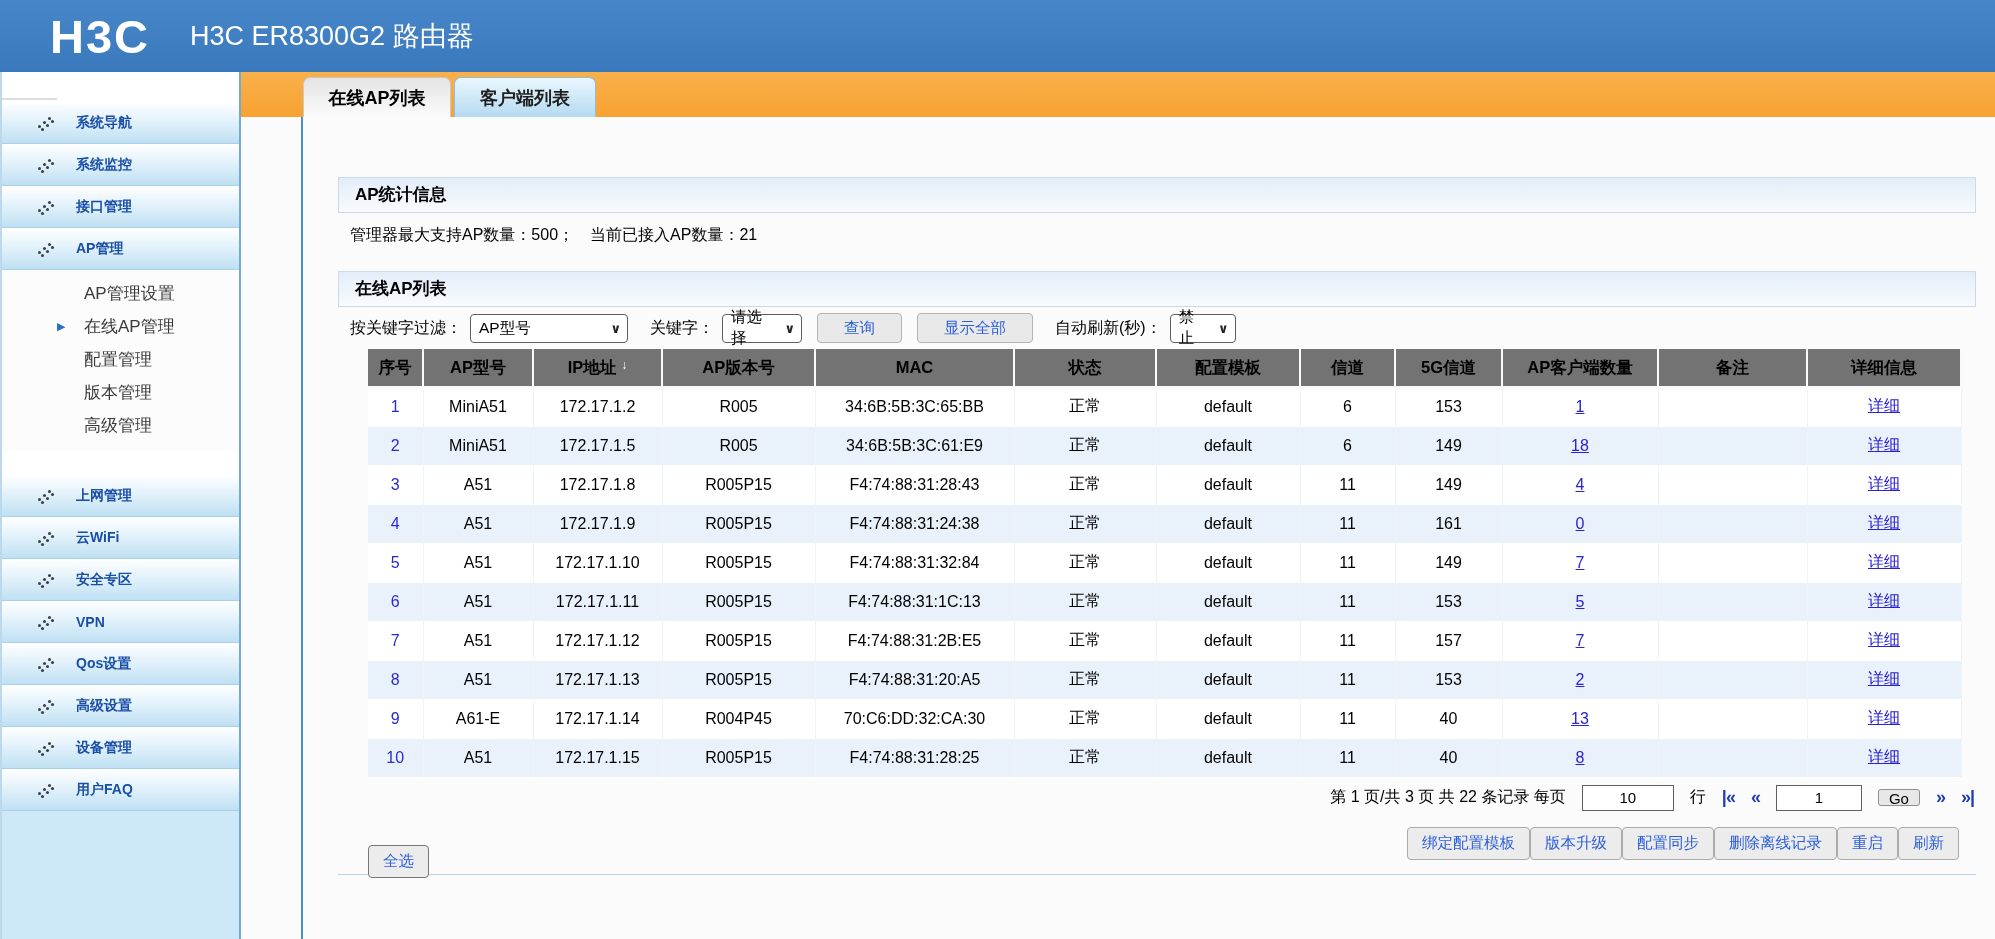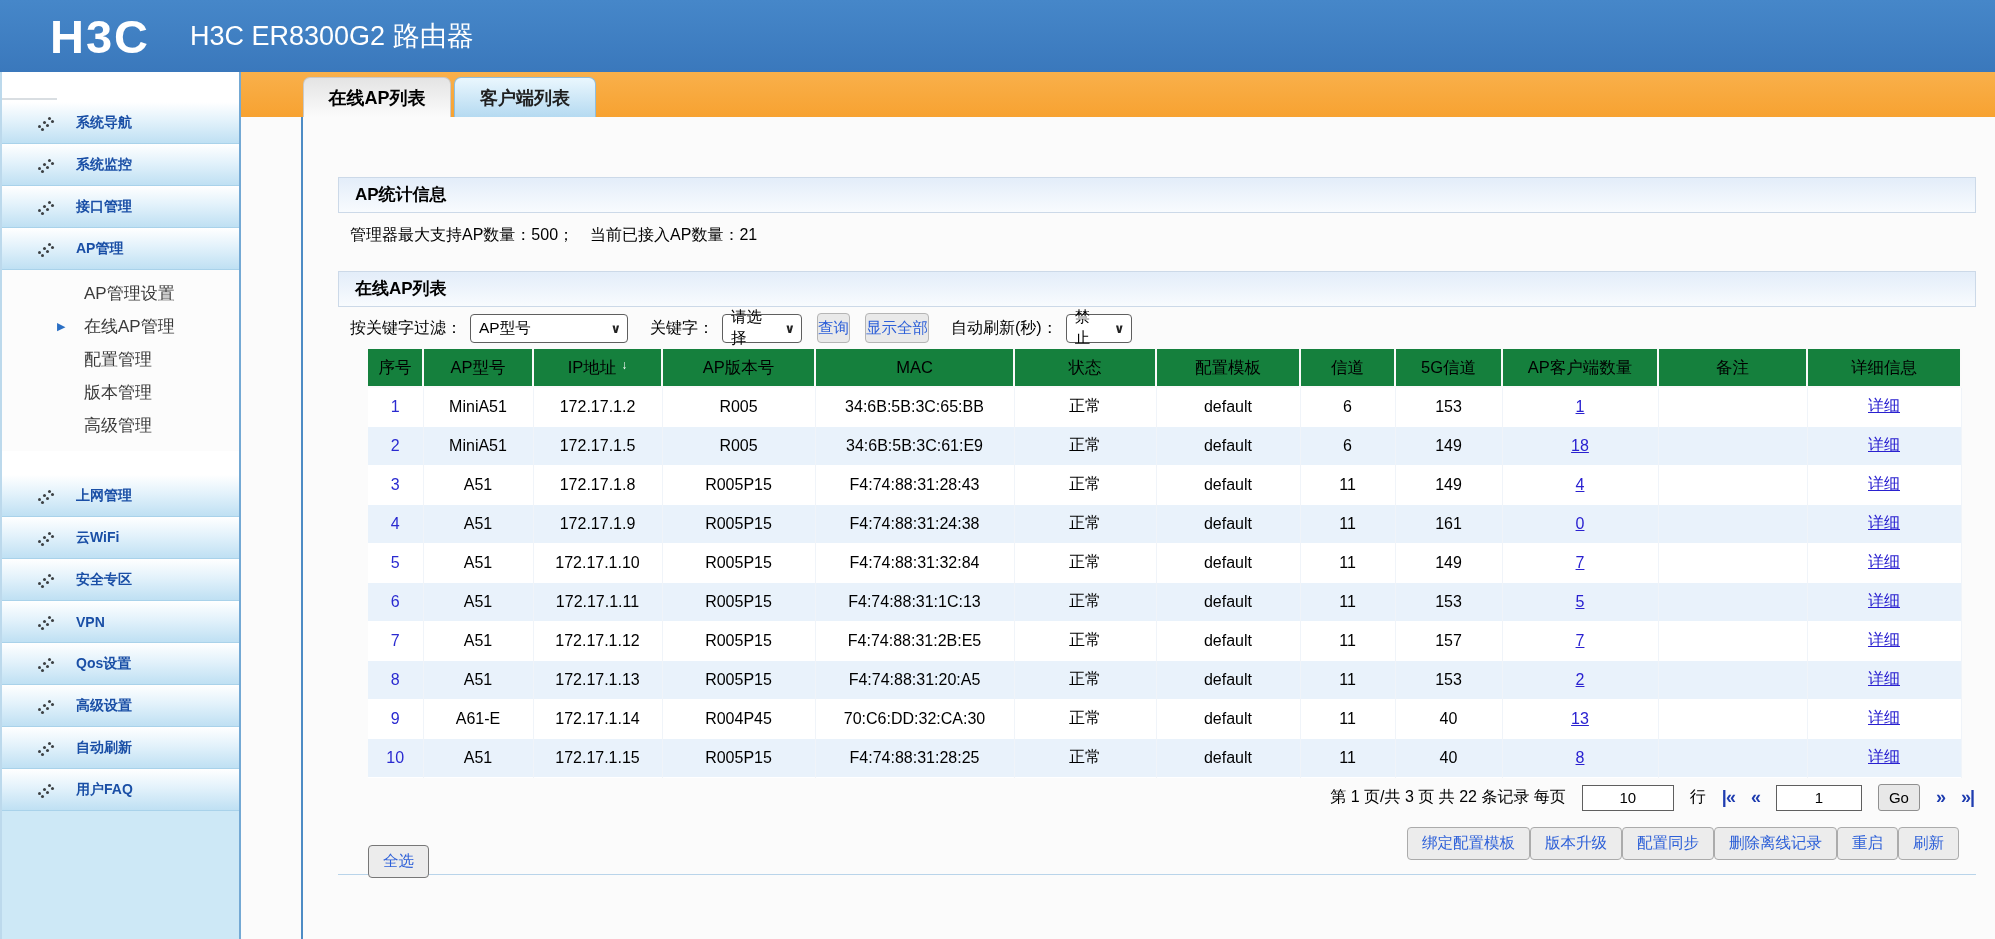--- a/index.html
+++ b/index.html
@@ -63,45 +63,45 @@
   .desc b { font-weight:bold; }
 
   .filter-row { height:42px; display:flex; align-items:center; font-size:16px;
     padding-left:12px; }
   .fake-select { display:inline-flex; align-items:center; justify-content:space-between;
     border:1px solid #5f5f5f; border-radius:4px; background:#fff; height:29px;
     padding:0 6px 0 8px; font-size:15.5px; cursor:pointer; margin-left:8px; }
   .w158 { width:158px; } .w104 { width:80px; } .w66 { width:66px; }
   .chevron { font-size:13px; margin-left:10px; color:#222; font-weight:bold; }
   .btn-small { height:30px; background:#e9e9e9; border:1px solid #b5b5b5; border-radius:4px;
-    color:#2c5fd8; font-size:15.5px; padding:0 0; margin-left:15px; cursor:pointer; }
+    color:#2c5fd8; font-size:15.5px; padding:0 26px; margin-left:15px; cursor:pointer; }
   .lbl-gap { margin-left:22px; }
 
   
   table { border-collapse:collapse; table-layout:fixed; width:1593px; margin-left:30px; }
-  th { background:#15803d; height:38px; font-size:16.5px; font-weight:normal; color:#000;
+  th { background:#737373; height:38px; font-size:16.5px; font-weight:bold; color:#000;
     border-right:2px solid #fafafa; border-bottom:2px solid #fafafa; position:relative;
     white-space:nowrap; cursor:pointer; }
   td { height:39px; text-align:center; font-size:16px; color:#000; white-space:nowrap;
     overflow:hidden; border-right:1px solid #f0f4f9; }
   tbody tr { background:#fff; border-bottom:1px solid #fff; }
   tbody tr:nth-child(even) { background:#e9f2fb; }
   td.serial { color:#2a2ad0; }
   a.tlink { color:#2a21d0; text-decoration:underline; cursor:pointer; }
   .sort-arrow { color:#fff; font-size:12px; margin-left:5px; position:relative; top:-4px; }
 
   
   .pager { display:flex; align-items:center; justify-content:flex-end; height:40px;
     font-size:16px; gap:16px; padding-right:2px; color:#000; }
   .pager input { height:26px; border:1px solid #5f5f5f; text-align:center; font-size:15px;
     background:#fff; }
   .pp-input { width:92px; } .pg-input { width:86px; }
   .pg-icon { color:#1f3db0; font-weight:bold; font-size:18px; cursor:pointer;
     letter-spacing:-1px; }
-  .go-btn { height:27px; background:#e8e8e8; border:1px solid #8f8f8f; border-radius:3px;
+  .go-btn { height:17px; background:#e8e8e8; border:1px solid #8f8f8f; border-radius:3px;
     font-size:15px; padding:0 10px; cursor:pointer; color:#000; }
 
   
   .actions { display:flex; align-items:center; margin-top:6px; height:40px; }
   .btn { height:33px; background:#ececec; border:1px solid #ababab; border-radius:4px;
     color:#2c5fd8; font-size:15.5px; padding:0 14px; cursor:pointer; }
   .select-all { margin-left:30px; border-color:#777;margin-top:36px; }
   .actions-right { margin-left:auto; margin-right:17px; display:flex; }
 </style>
 </head>
@@ -173,21 +173,21 @@
     <div class="menu-item">
       <span class="mi-icon"></span>
       <span class="mi-label">Qos设置</span>
     </div>
     <div class="menu-item">
       <span class="mi-icon"></span>
       <span class="mi-label">高级设置</span>
     </div>
     <div class="menu-item">
       <span class="mi-icon"></span>
-      <span class="mi-label">自动刷新</span>
+      <span class="mi-label">设备管理</span>
     </div>
     <div class="menu-item">
       <span class="mi-icon"></span>
       <span class="mi-label">用户FAQ</span>
     </div>
 
     <div class="sidebar-fill"></div>
   </div>
 
   <div class="content">

